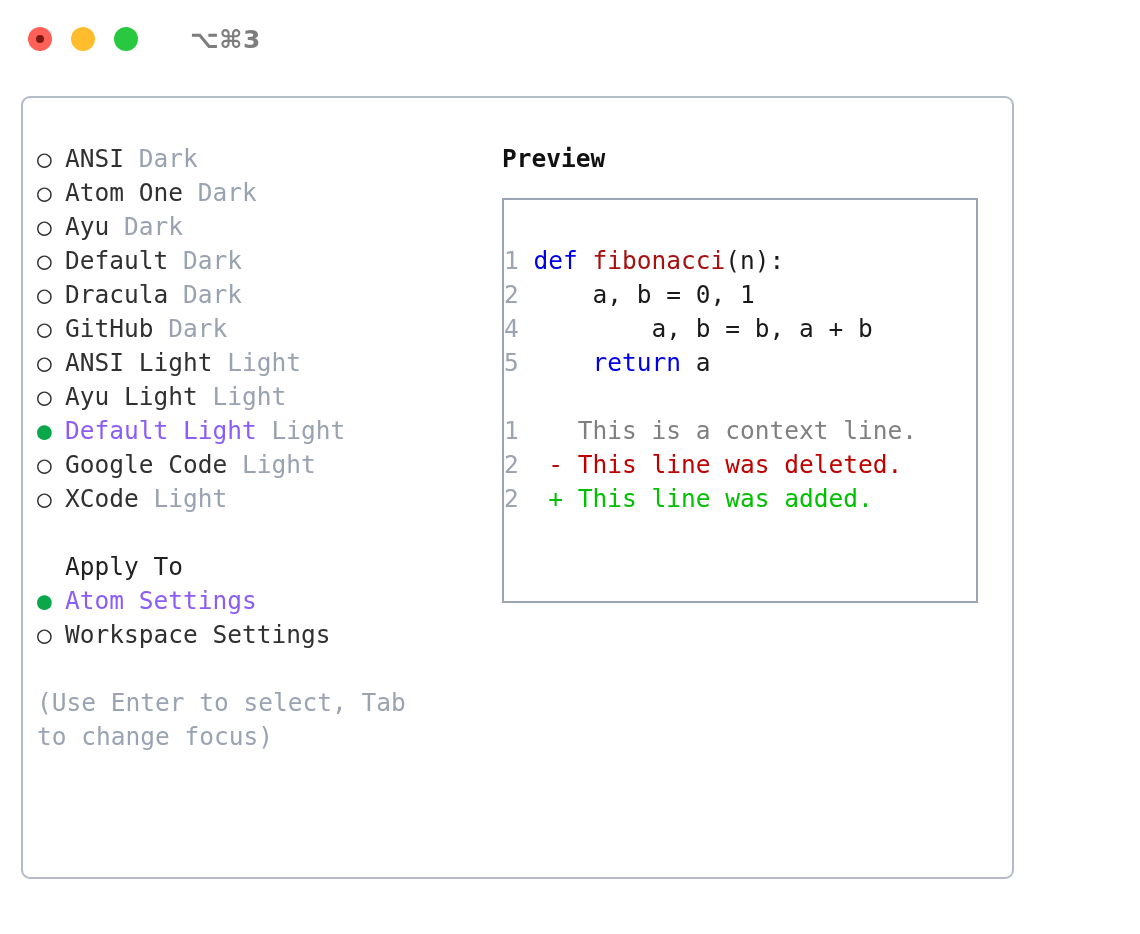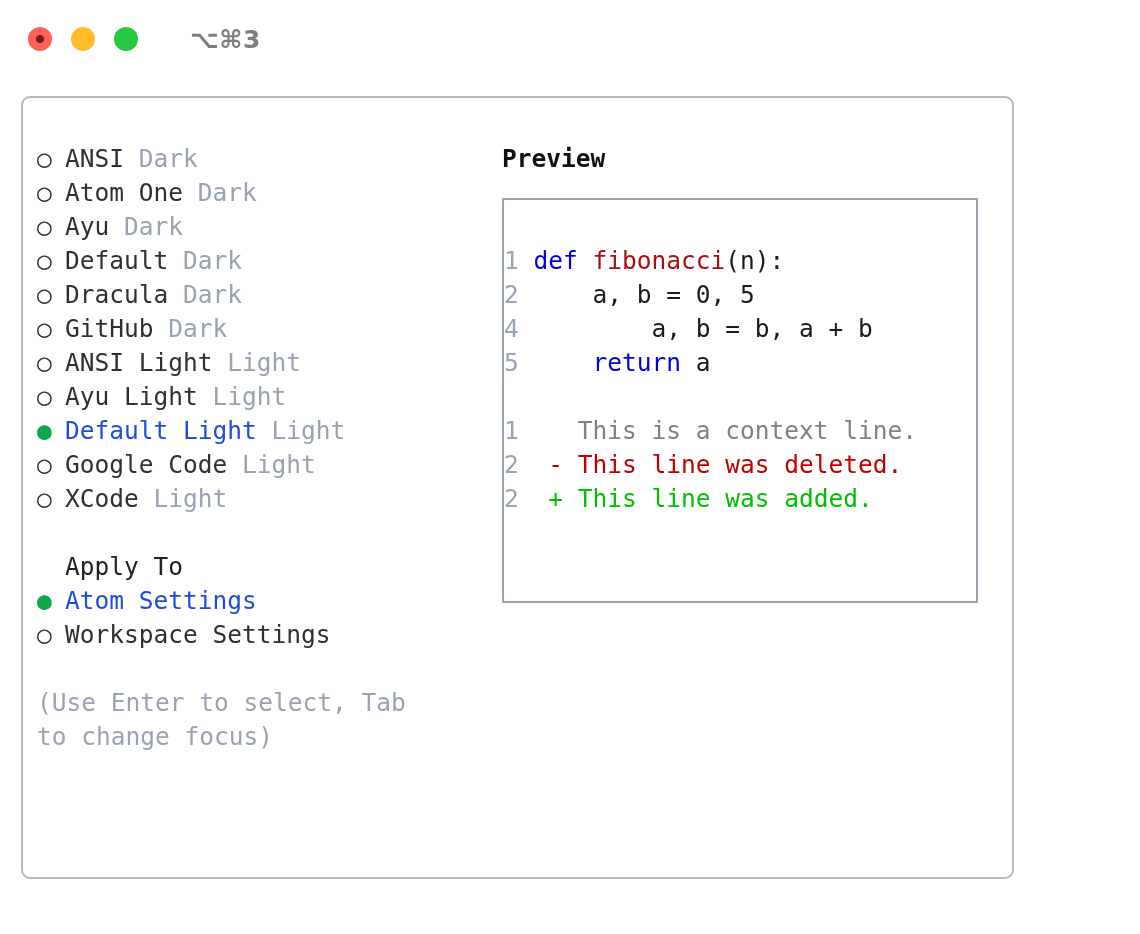--- a/index.html
+++ b/index.html
@@ -113,21 +113,21 @@
     font-family: "DejaVu Sans Mono", "Liberation Mono", monospace;
   }
 
   .bullet {
     display: inline-block;
     width: 28px;
   }
   .bullet.sel { color: #0aa84a; }
   .bullet.unsel { color: #303030; }
 
-  .row-sel .name { color: #1d4ed8; }
+  .row-sel .name { color: #8b5cf6; }
   .name { color: #303030; }
   .tagword { color: #98a2b0; }
 
   .spacer-sm { height: 34px; }
   .spacer-md { height: 34px; }
 
   .apply-label {
     padding-left: 28px;
     color: #222222;
   }
@@ -227,21 +227,21 @@
 
         <div class="spacer-md"></div>
         <div class="hint">(Use Enter to select, Tab to change focus)</div>
       </div>
 
       <div class="right-col">
         <div class="preview-title">Preview</div>
         <div class="preview-box">
           <div id="code-block">
               <div class="code-line"><span class="ln">1</span><span> </span><span class="kw">def</span><span class="plain"> </span><span class="fn">fibonacci</span><span class="plain">(n):</span></div>
-              <div class="code-line"><span class="ln">2</span><span>     </span><span class="plain">a, b = 0, 5</span></div>
+              <div class="code-line"><span class="ln">2</span><span>     </span><span class="plain">a, b = 0, 1</span></div>
               <div class="code-line"><span class="ln">4</span><span>         </span><span class="plain">a, b = b, a + b</span></div>
               <div class="code-line"><span class="ln">5</span><span>     </span><span class="kw">return</span><span class="plain"> a</span></div>
             </div>
           <div class="blank-line"></div>
           <div id="diff-block">
               <div class="code-line"><span class="ln">1</span><span class="ctx">    </span><span class="ctx">This is a context line.</span></div>
               <div class="code-line"><span class="ln">2</span><span class="del">  - </span><span class="del">This line was deleted.</span></div>
               <div class="code-line"><span class="ln">2</span><span class="add">  + </span><span class="add">This line was added.</span></div>
             </div>
         </div>

